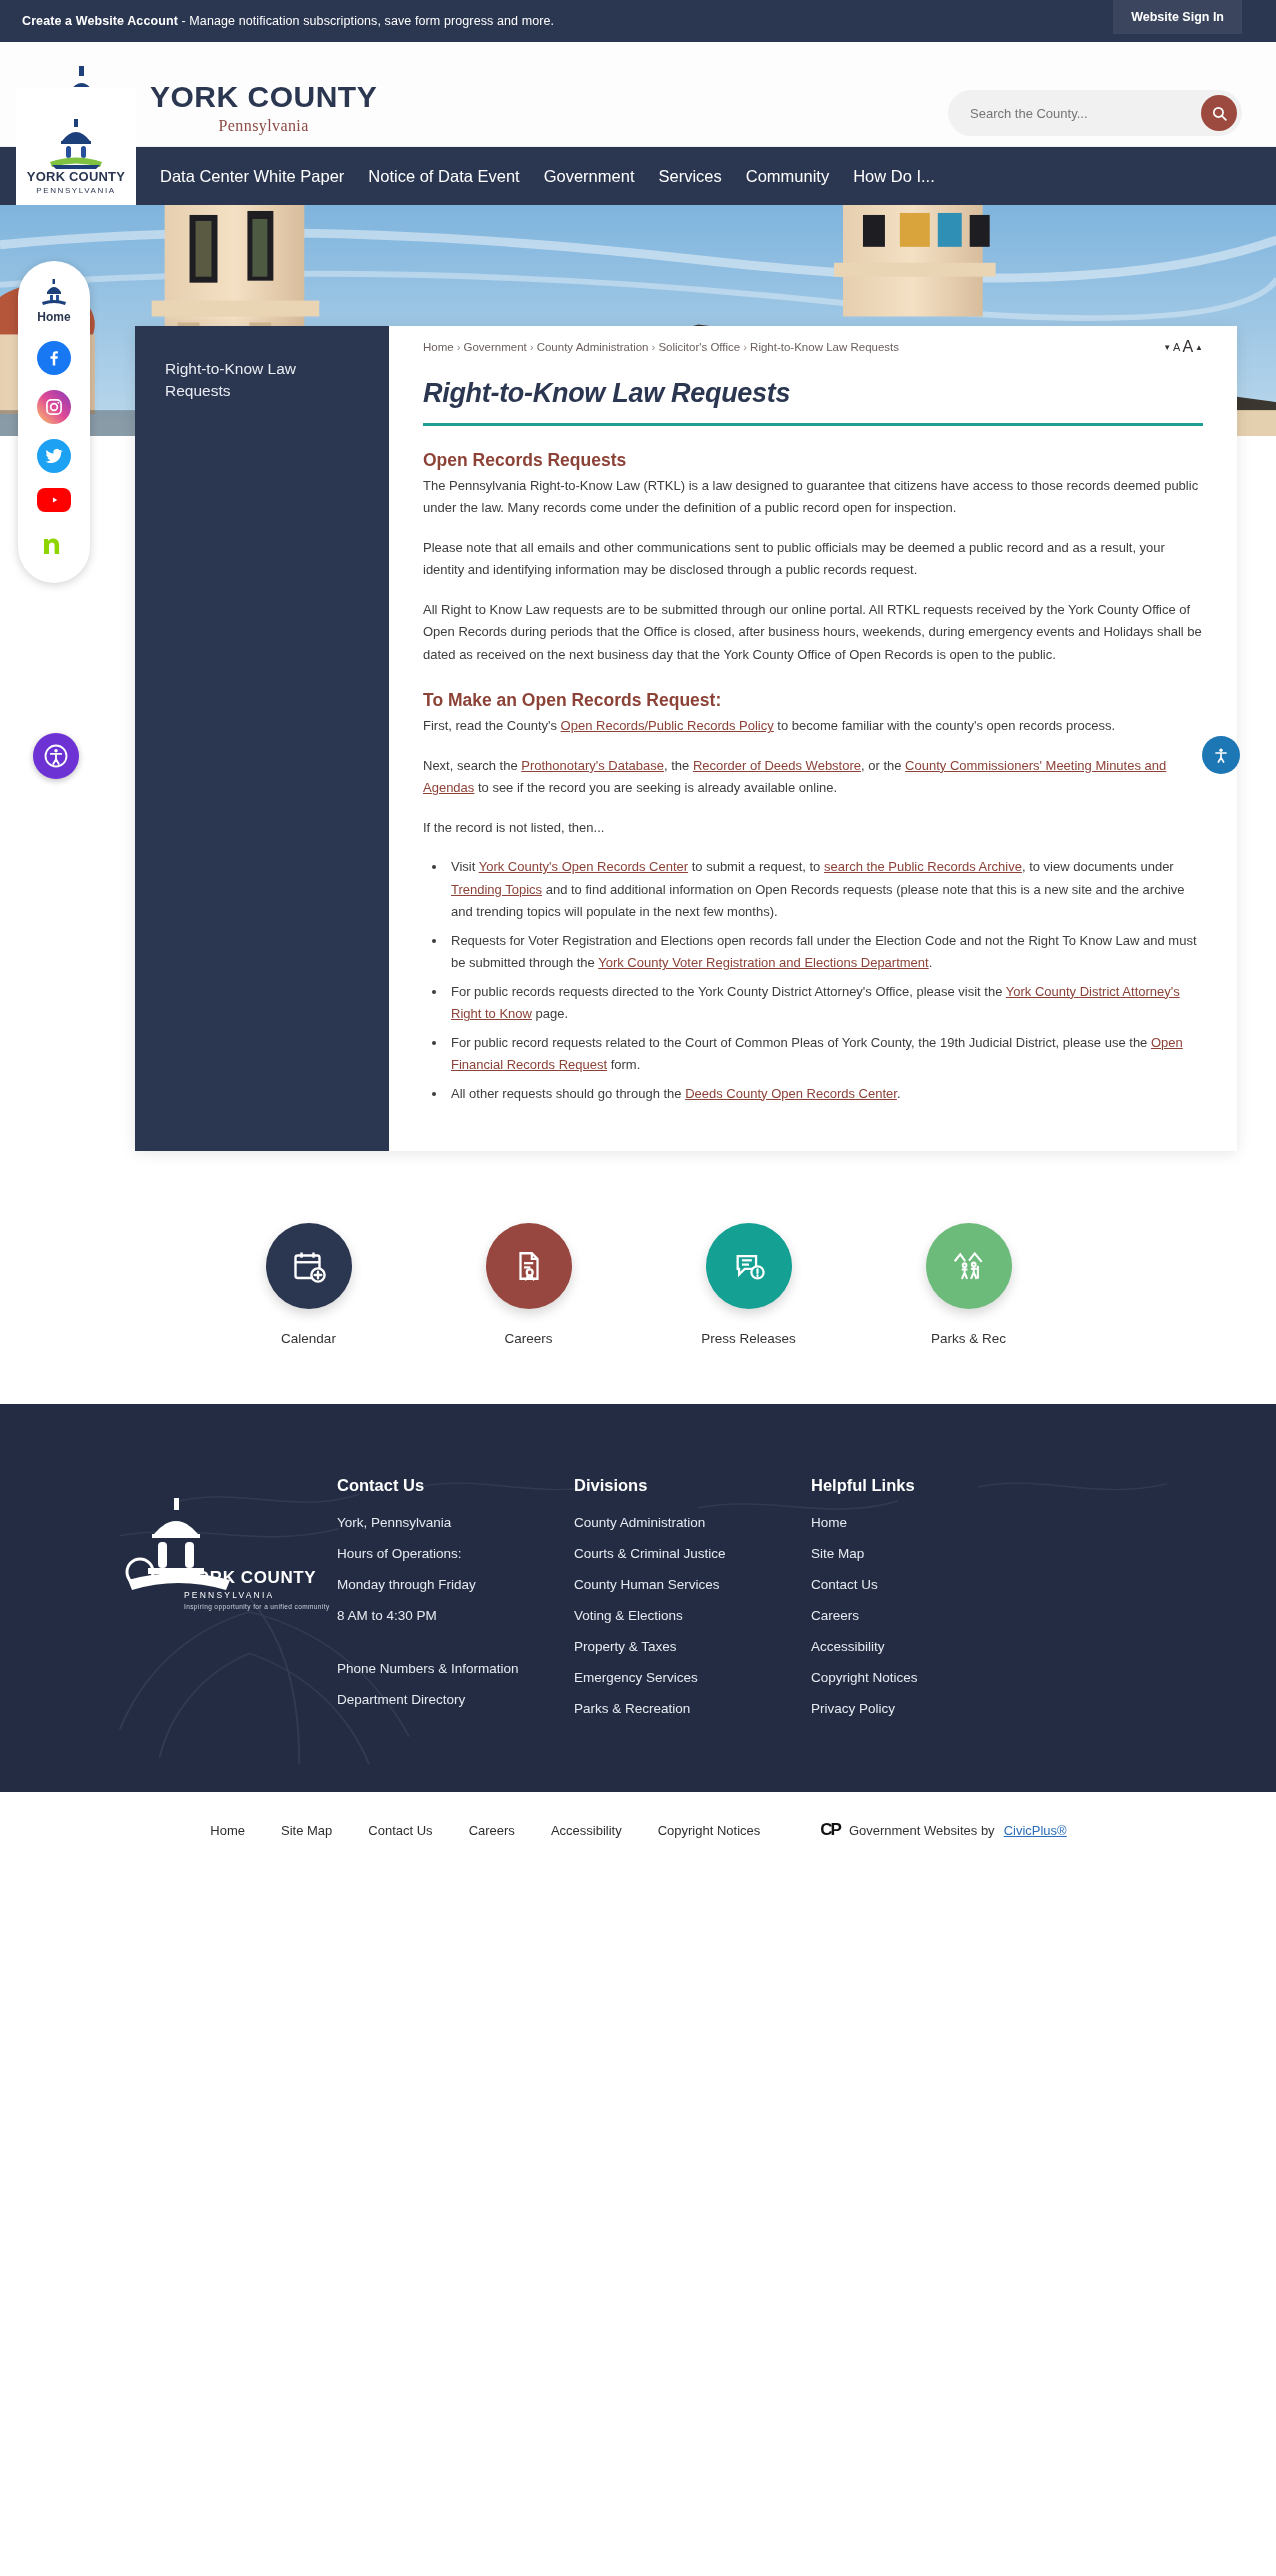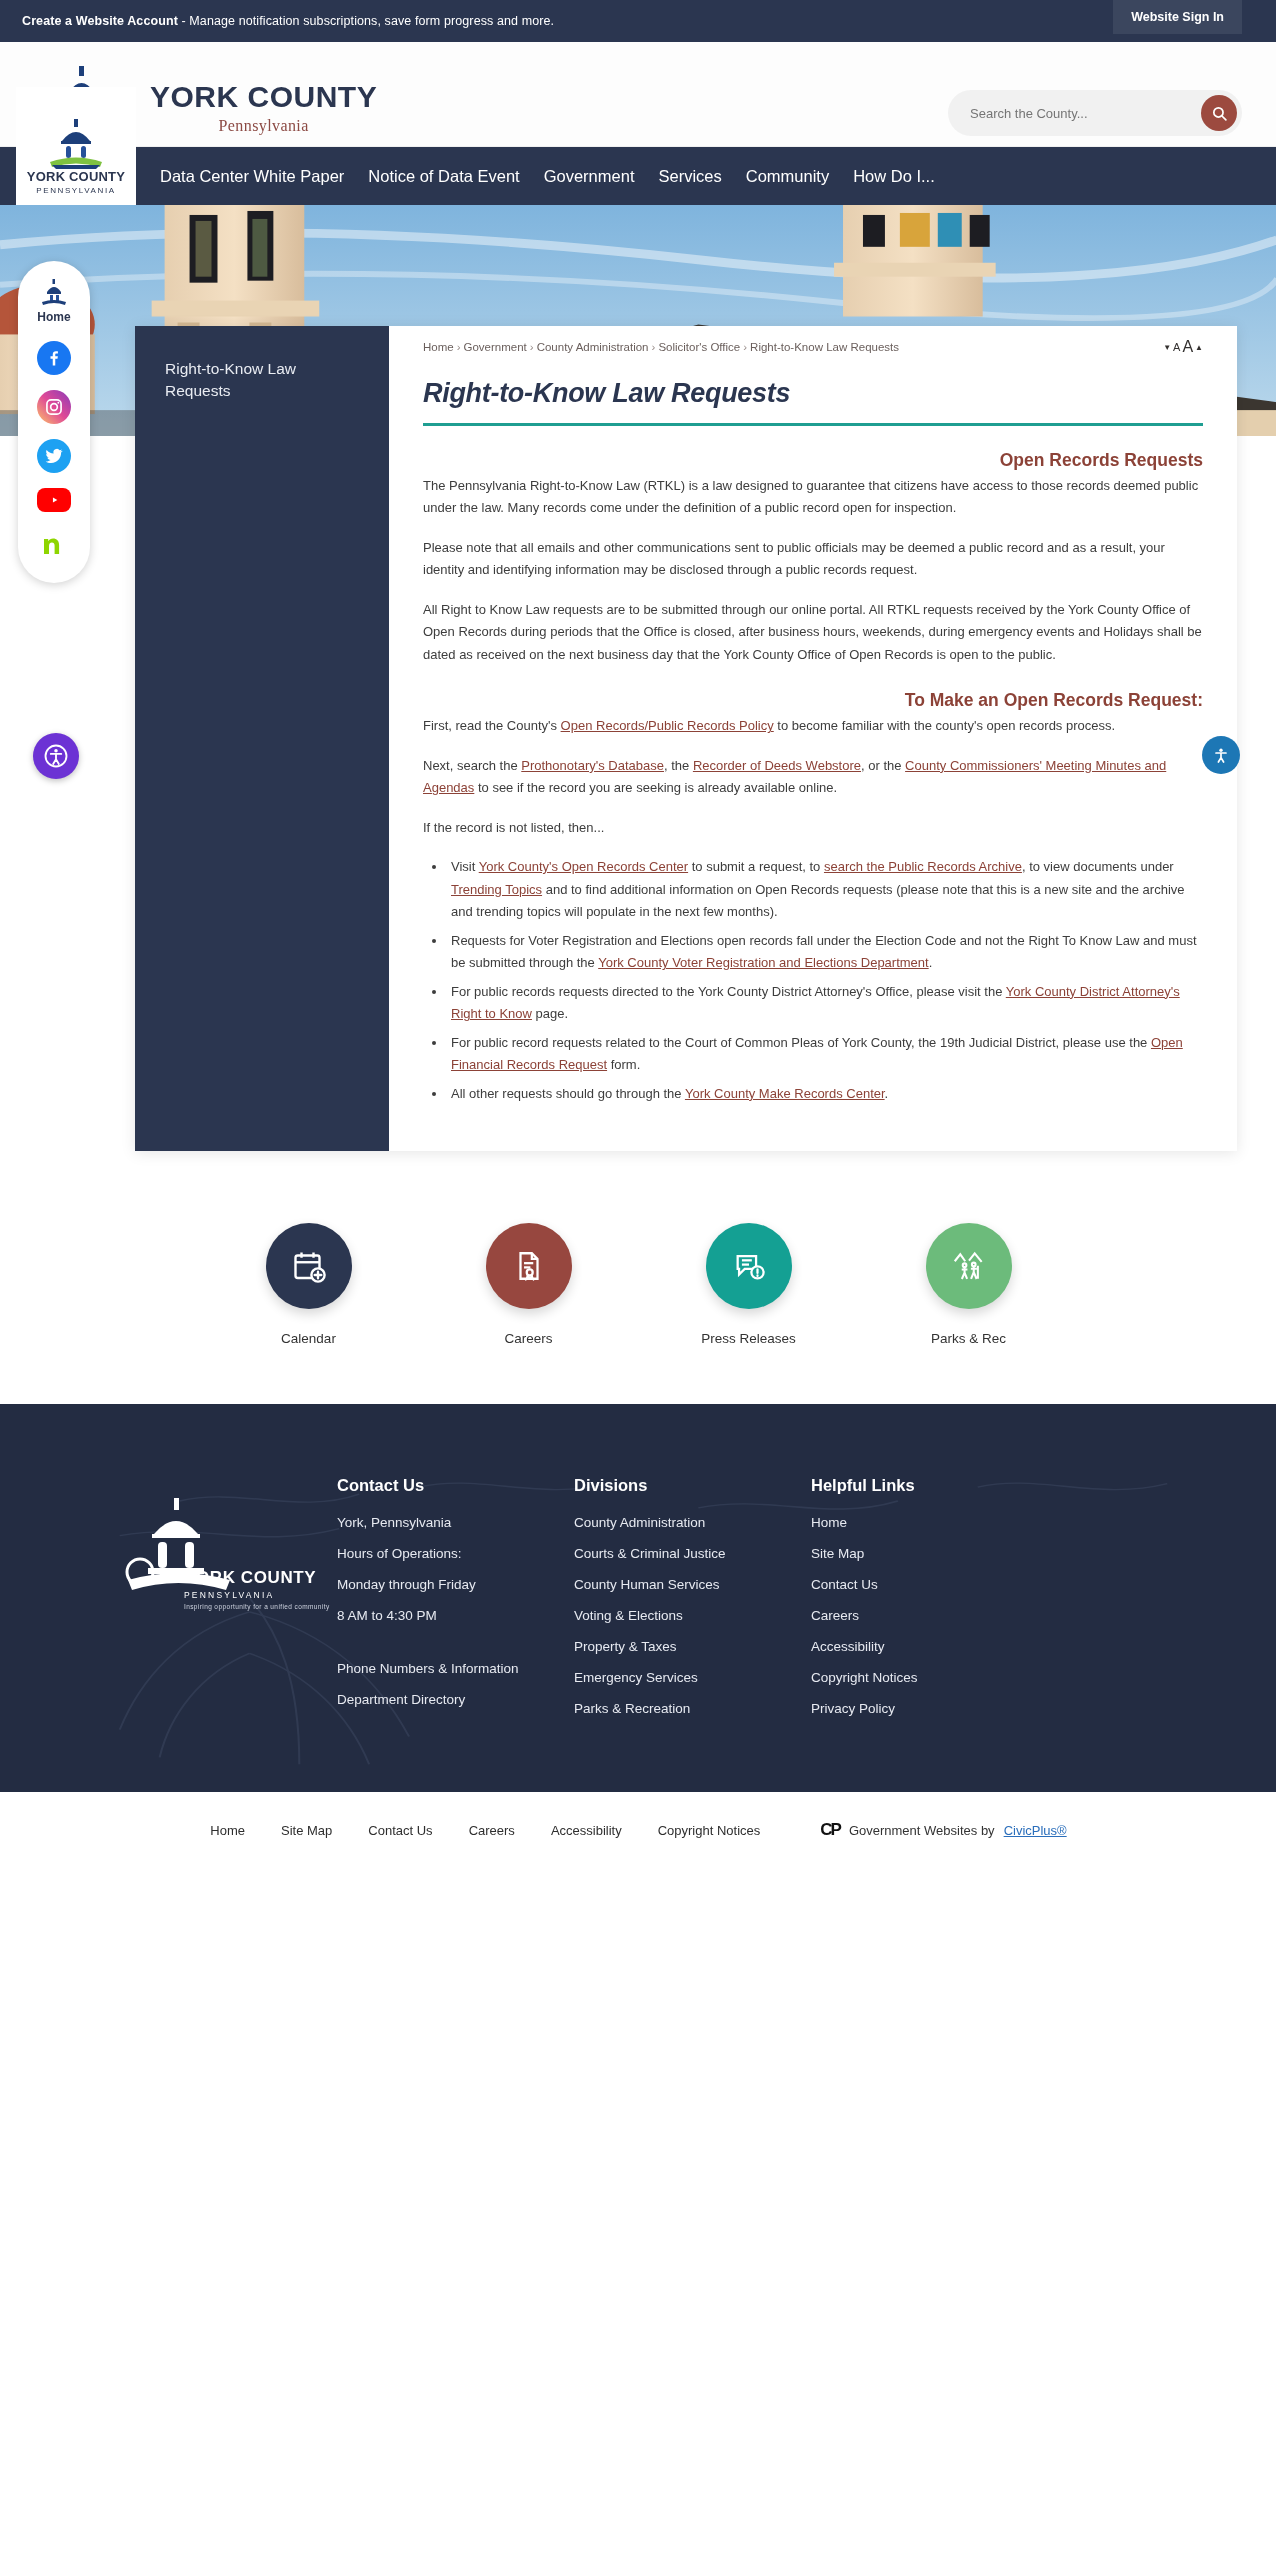--- a/index.html
+++ b/index.html
@@ -249,21 +249,20 @@
     border-bottom: 3px solid #1f9e92;
     letter-spacing: -0.3px;
   }
 
   h2.sec {
     color: #8c4237;
     font-size: 17.5px;
     font-weight: bold;
     margin-top: 24px;
     margin-bottom: 4px;
-    text-align: right;
   }
   p.body {
     font-size: 13px;
     line-height: 1.73;
     color: #3d3d3d;
     margin-bottom: 17px;
   }
   ul.bullets { margin: 4px 0 0 24px; }
   ul.bullets li {
     font-size: 13px;
@@ -526,21 +525,21 @@
     <h2 class="sec">To Make an Open Records Request:</h2>
     <p class="body"><span>First, read the County's </span><a class="lnk">Open Records/Public Records Policy</a><span> to become familiar with the county's open records process.</span></p>
     <p class="body"><span>Next, search the </span><a class="lnk">Prothonotary's Database</a><span>, the </span><a class="lnk">Recorder of Deeds Webstore</a><span>, or the </span><a class="lnk">County Commissioners' Meeting Minutes and Agendas</a><span> to see if the record you are seeking is already available online.</span></p>
     <p class="body">If the record is not listed, then...</p>
 
     <ul class="bullets">
       <li><span>Visit </span><a class="lnk">York County's Open Records Center</a><span> to submit a request, to </span><a class="lnk">search the Public Records Archive</a><span>, to view documents under </span><a class="lnk">Trending Topics</a><span> and to find additional information on Open Records requests (please note that this is a new site and the archive and trending topics will populate in the next few months).</span></li>
       <li><span>Requests for Voter Registration and Elections open records fall under the Election Code and not the Right To Know Law and must be submitted through the </span><a class="lnk">York County Voter Registration and Elections Department</a><span>.</span></li>
       <li><span>For public records requests directed to the York County District Attorney's Office, please visit the </span><a class="lnk">York County District Attorney's Right to Know</a><span> page.</span></li>
       <li><span>For public record requests related to the Court of Common Pleas of York County, the 19th Judicial District, please use the </span><a class="lnk">Open Financial Records Request</a><span> form.</span></li>
-      <li><span>All other requests should go through the </span><a class="lnk">York County Make Records Center</a><span>.</span></li>
+      <li><span>All other requests should go through the </span><a class="lnk">Deeds County Open Records Center</a><span>.</span></li>
     </ul>
   </div>
 </div>
 
 <div class="quicklinks">
   <div class="ql">
     <div class="ql-circle" style="background:#2b3650">
       <svg width="36" height="36" viewBox="0 0 24 24" fill="none" stroke="#fff" stroke-width="1.6">
         <rect x="3" y="5" width="16" height="15" rx="1.5"></rect>
           <line x1="3" y1="9.5" x2="19" y2="9.5"></line>

